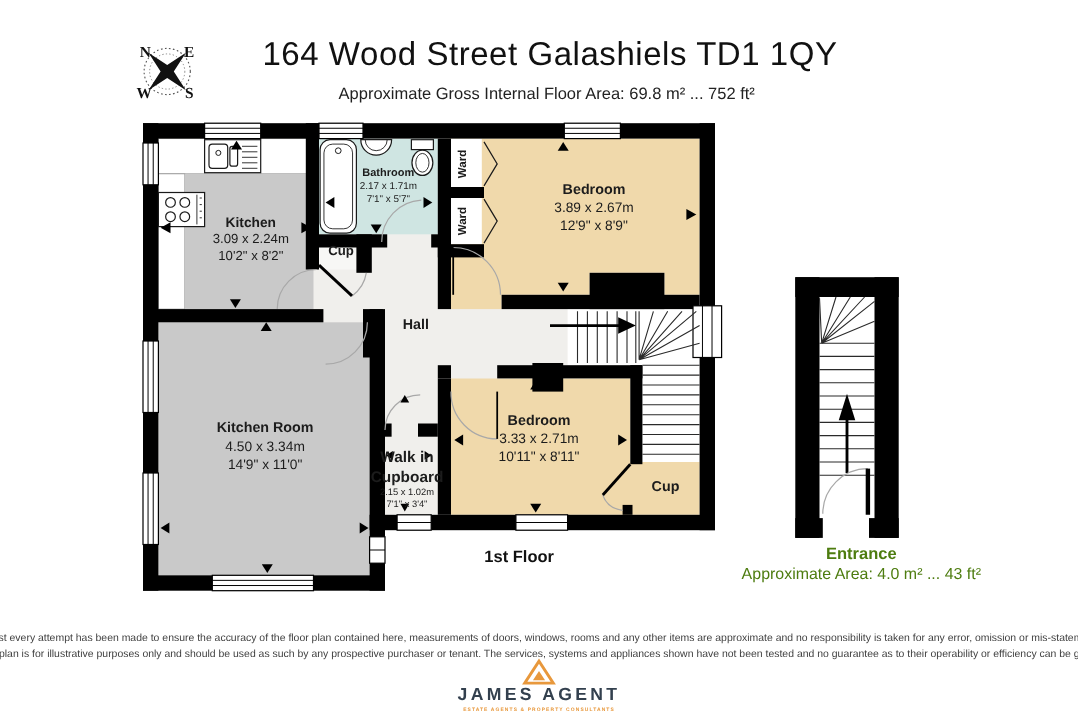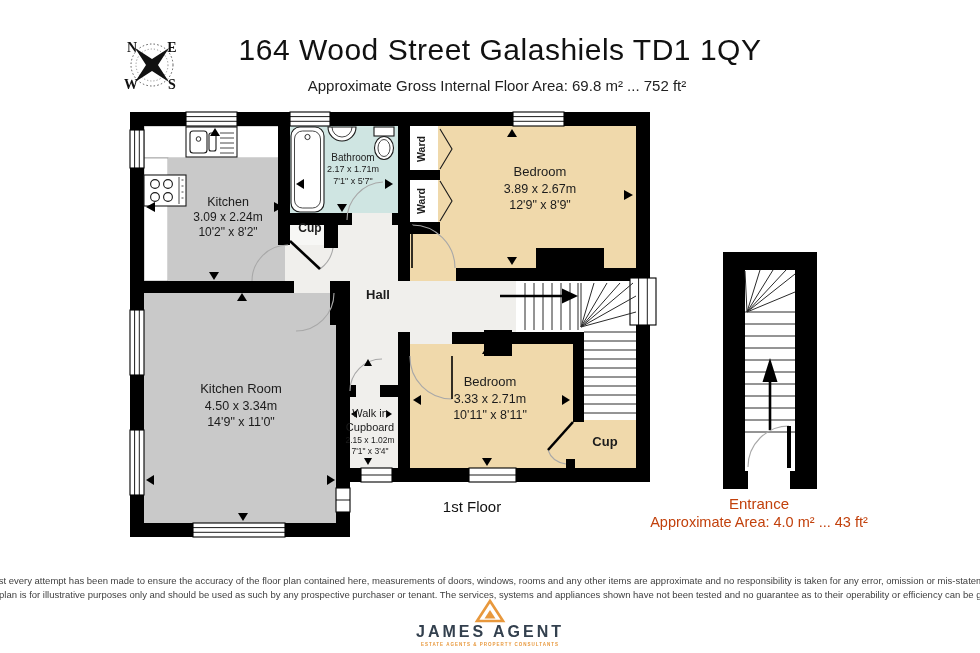--- a/index.html
+++ b/index.html
@@ -2,41 +2,41 @@
 <html><head>
 <meta charset="utf-8">
 <style>
   html,body{margin:0;padding:0;background:#ffffff;}
   body{width:980px;height:653px;position:relative;font-family:"Liberation Sans",sans-serif;overflow:hidden;}
   .abs{position:absolute;}
   .ctr{transform:translateX(-50%);text-align:center;white-space:nowrap;}
   #title{top:33px;left:500px;font-size:30px;color:#111;letter-spacing:.5px;}
   #subtitle{top:77px;left:497px;font-size:15px;color:#222;}
   .roomlabel{color:#1c1c1c;line-height:1.28;}
-  .rname{font-weight:normal;}
+  .rname{font-weight:bold;}
   .lab-kitchen{top:182px;left:228px;font-size:12px;}
   .lab-kitchen .rname{font-size:12.5px;margin-top:12px;}
   .lab-bathroom{top:151px;left:353px;font-size:9px;line-height:1.3;}
   .lab-bathroom .rname{font-size:10px;}
   .lab-bedroom1{top:164px;left:540px;font-size:12.5px;}
   .lab-bedroom1 .rname{font-size:13px;}
   .lab-bedroom2{top:374px;left:490px;font-size:12.5px;}
   .lab-bedroom2 .rname{font-size:13px;}
   .lab-sitting{top:381px;left:241px;font-size:12.5px;}
   .lab-sitting .rname{font-size:13px;}
   .lab-walkin{top:406px;left:370px;font-size:8.5px;line-height:1.3;}
-  .lab-walkin .rname{font-size:11px;}
+  .lab-walkin .rname{font-size:14px;}
   .lab-hall{top:287px;left:378px;font-size:13px;font-weight:bold;}
   .lab-cup-hall{top:221px;left:310px;font-size:12px;font-weight:bold;}
   .lab-cup-bed{top:434px;left:605px;font-size:13px;font-weight:bold;}
   .ward{width:60px;top:143px;left:391px;font-size:10.5px;font-weight:bold;color:#1c1c1c;text-align:center;transform:rotate(-90deg);}
   .ward2{top:195px;}
   .lab-floor{top:497px;left:472px;font-size:14.5px;color:#111;}
   .lab-floor .rname{font-size:15px;}
-  .lab-entrance{top:494px;left:759px;font-size:14.5px;color:#c2410c;}
+  .lab-entrance{top:494px;left:783px;font-size:14.5px;color:#4d7c0f;}
   .lab-entrance .rname{font-size:15px;}
   .disclaimer{left:490px;font-size:9.5px;color:#3f3f3f;}
   #disc1{top:575px;}
   #disc2{top:589px;}
   #logo-name{top:623px;left:490px;font-size:16px;font-weight:bold;letter-spacing:3px;color:#33404e;}
   #logo-tag{top:642px;left:490px;font-size:4.5px;letter-spacing:1px;color:#e8983c;font-weight:bold;}
 </style>
 </head>
 <body>
 

